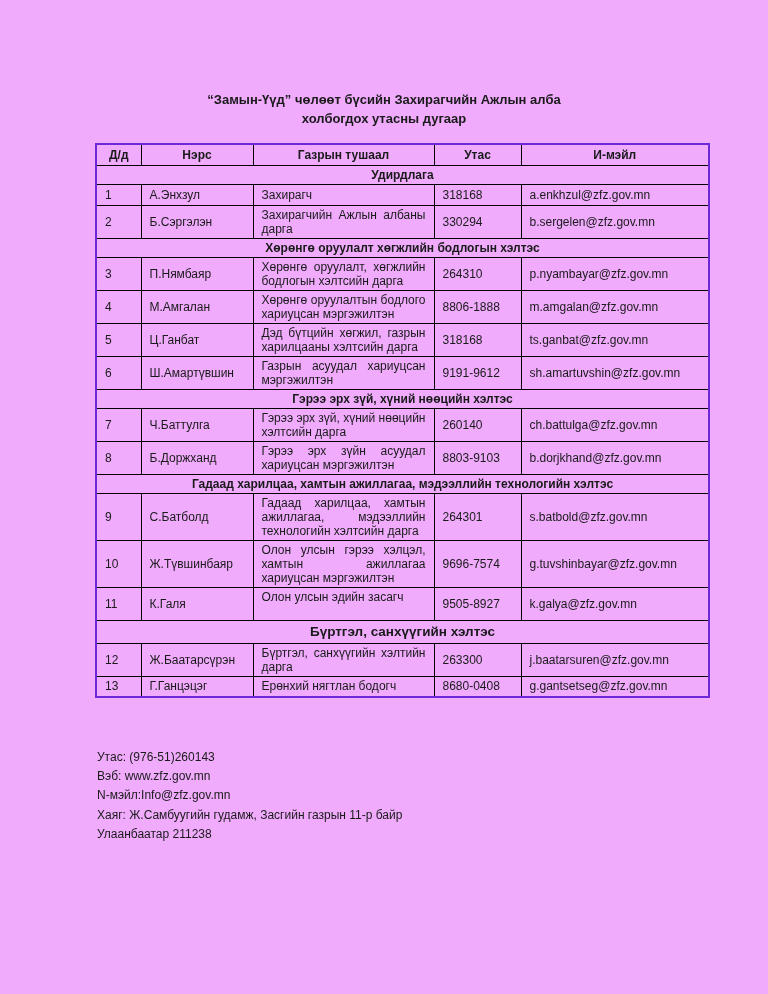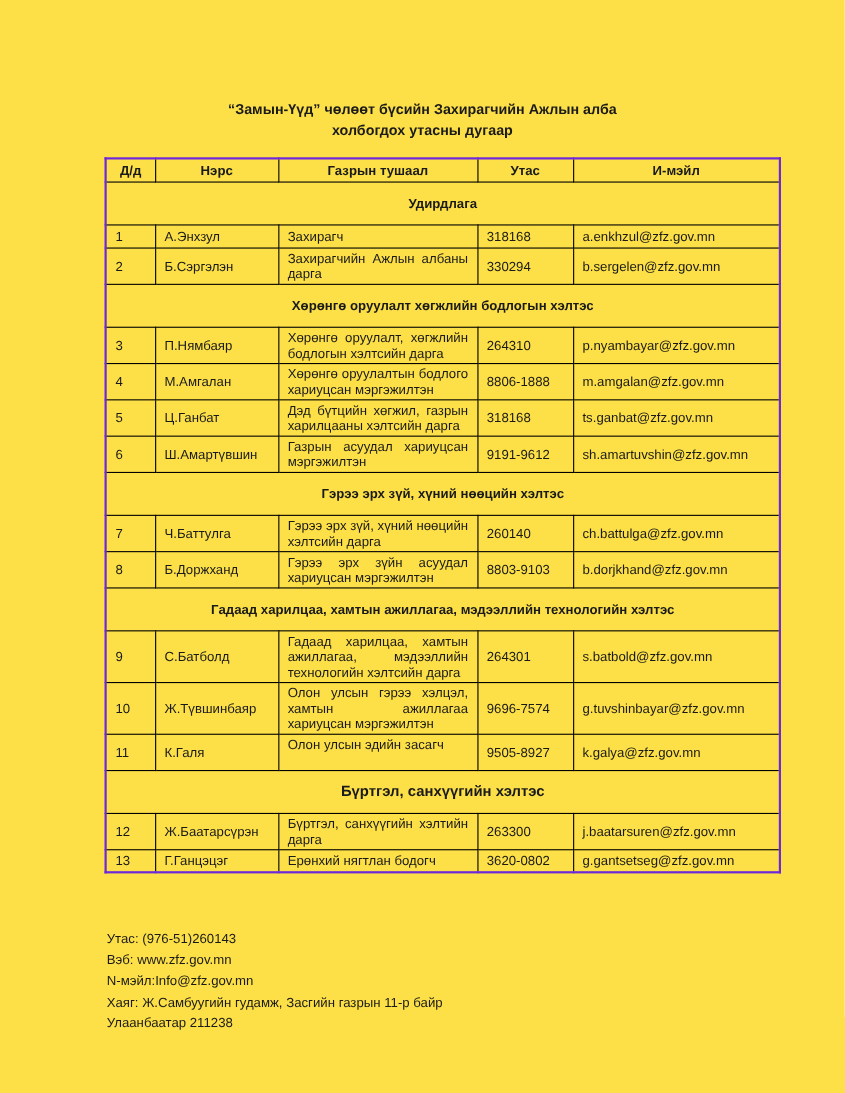--- a/index.html
+++ b/index.html
@@ -6,21 +6,21 @@
   html, body { margin: 0; padding: 0; }
   body {
     width: 768px; height: 994px;
     background: #ffffff;
     font-family: "Liberation Sans", sans-serif;
     color: #1a1a1a;
   }
   .page {
     position: relative;
     width: 768px; height: 994px;
-    background: #fde047;
+    background: #f0abfc;
     overflow: hidden;
   }
   .doc-title {
     padding-top: 90px;
     text-align: center;
     font-weight: bold;
     font-size: 13px;
     line-height: 19px;
     color: #1a1a1a;
   }
@@ -49,21 +49,21 @@
   .col-w-no { width: 45px; }
   .col-w-name { width: 112px; }
   .col-w-position { width: 181px; }
   .col-w-phone { width: 87px; }
   .col-w-email { width: 188px; }
   td.cell-no { padding-left: 10px; }
   td.cell-position { text-align: justify; padding-top: 3px; padding-bottom: 3px; }
   tr.section-row td {
     text-align: center;
     font-weight: bold;
-    padding: 12px 4px;
+    padding: 2px 4px;
     height: 18px;
   }
   tr.section-row.large td {
     font-size: 13.5px;
     height: 23px;
   }
   tr.data-row { height: 21px; }
   tr.data-row.tall { height: 33px; }
   tr.data-row.tall td.cell-position { vertical-align: top; }
   .footer-block {
@@ -197,21 +197,21 @@
           <td class="cell-no">12</td>
           <td class="cell-name">Ж.Баатарсүрэн</td>
           <td class="cell-position">Бүртгэл, санхүүгийн хэлтийн дарга</td>
           <td class="cell-phone">263300</td>
           <td class="cell-email">j.baatarsuren@zfz.gov.mn</td>
         </tr>
         <tr class="data-row">
           <td class="cell-no">13</td>
           <td class="cell-name">Г.Ганцэцэг</td>
           <td class="cell-position">Ерөнхий нягтлан бодогч</td>
-          <td class="cell-phone">3620-0802</td>
+          <td class="cell-phone">8680-0408</td>
           <td class="cell-email">g.gantsetseg@zfz.gov.mn</td>
         </tr>
       </tbody>
   </table>
 
   <div class="footer-block">
     <div>Утас: (976-51)260143</div>
     <div>Вэб: www.zfz.gov.mn</div>
     <div>N-мэйл:Info@zfz.gov.mn</div>
     <div>Хаяг: Ж.Самбуугийн гудамж, Засгийн газрын 11-р байр</div>

